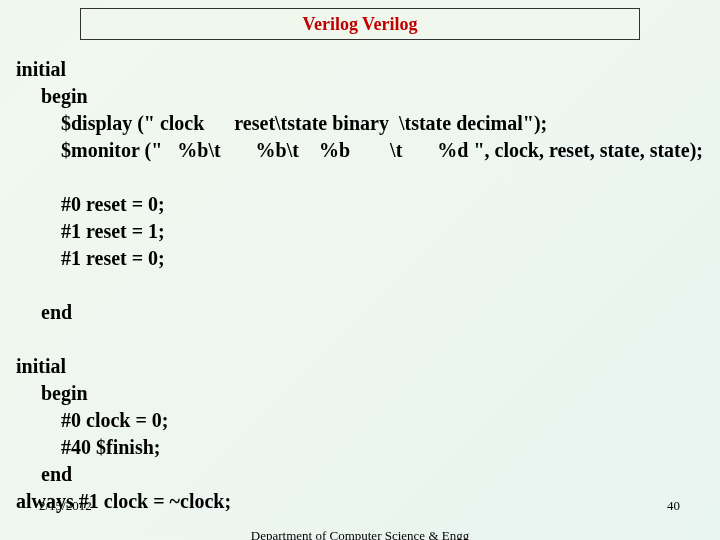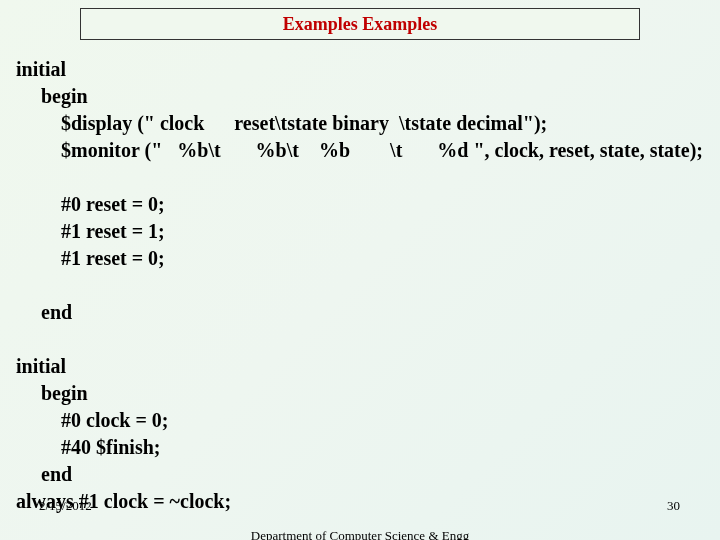--- a/index.html
+++ b/index.html
@@ -62,21 +62,21 @@
   .footer-page {
     position: absolute;
     right: 40px;
     bottom: 14px;
   }
 </style>
 </head>
 <body>
 
 <div class="title-box">
-  <span class="title-text">Examples Examples</span>
+  <span class="title-text">Verilog Verilog</span>
 </div>
 
 <div class="content">initial
      begin
          $display (" clock      reset\tstate binary  \tstate decimal");
          $monitor ("   %b\t       %b\t    %b        \t       %d ", clock, reset, state, state);
 
          #0 reset = 0;
          #1 reset = 1;
          #1 reset = 0;
@@ -91,14 +91,14 @@
 always #1 clock = ~clock;
 
 endmodule</div>
 
 <div class="footer">
   <div class="footer-date">2/15/2012</div>
   <div class="footer-center">
     <span>Department of Computer Science &amp; Engg</span><br>
     
   </div>
-  <div class="footer-page">30</div>
+  <div class="footer-page">40</div>
 </div>
 
 </body></html>

